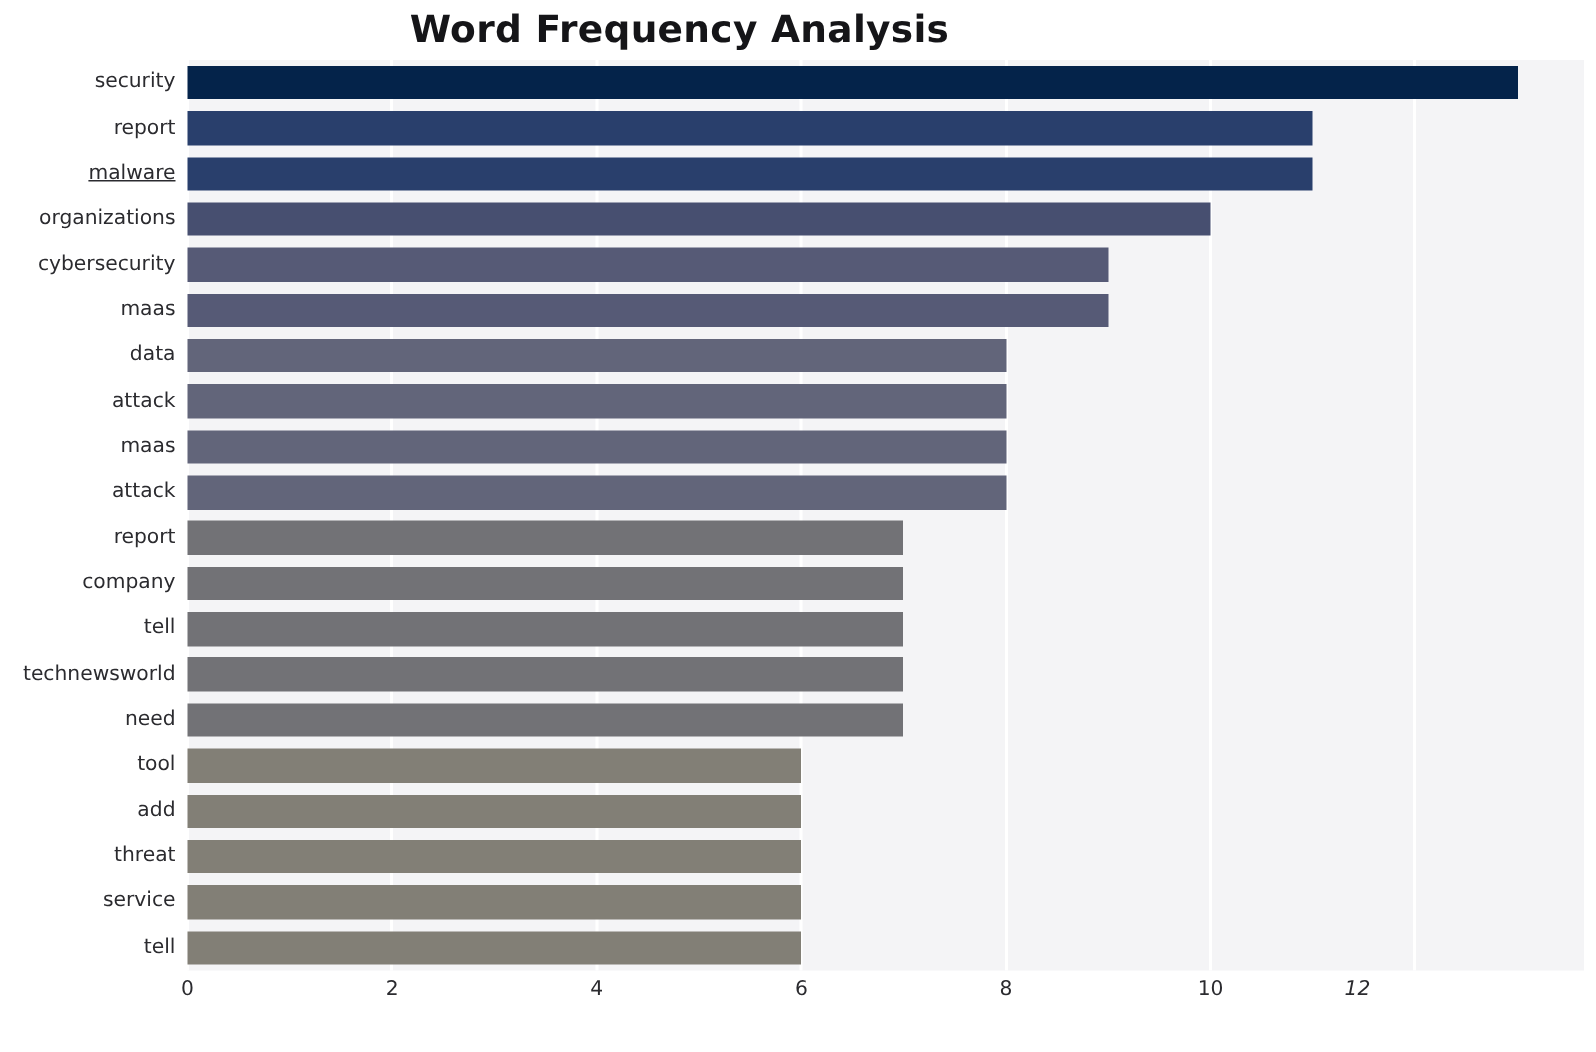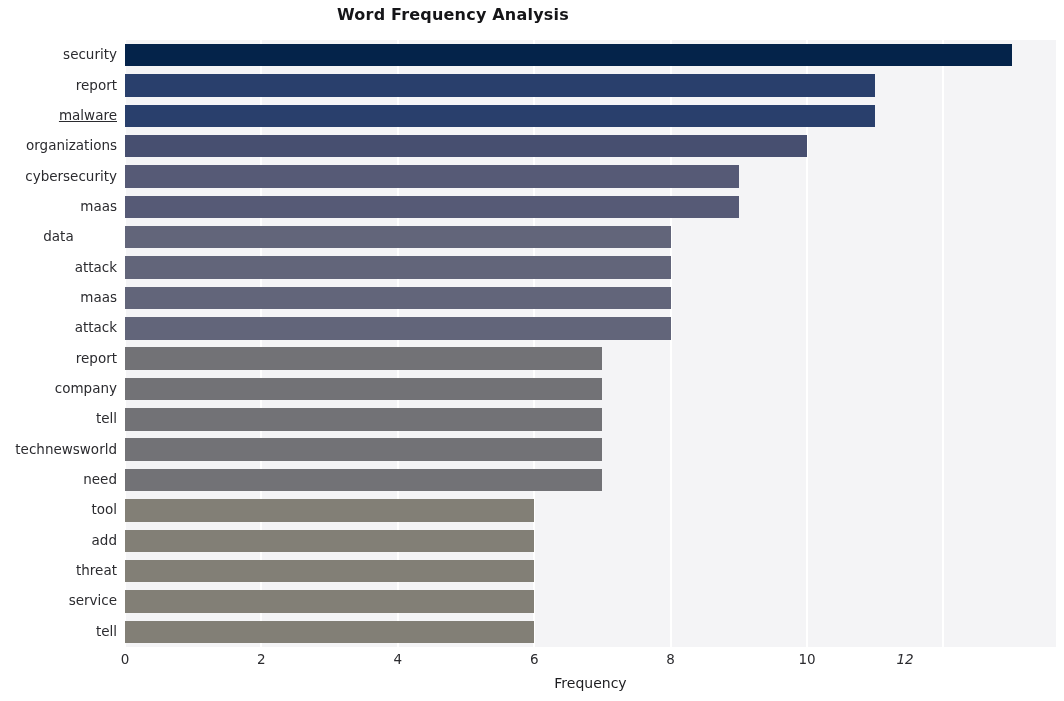--- a/index.html
+++ b/index.html
@@ -24,21 +24,21 @@
     background: #ffffff;
   }
 
   
   #chart-title {
     position: absolute;
     left: 0;
     top: 5px;
     width: 906px;
     text-align: center;
-    font-size: 16px;
+    font-size: 25px;
     font-weight: bold;
     color: #151518;
     letter-spacing: 0.2px;
   }
 
   
   #plot-area {
     position: absolute;
     left: 125px;
     top: 40px;
@@ -199,21 +199,21 @@
       </div>
   </div>
 
   <div id="y-axis-labels">
       <div class="y-tick-label" style="top: 6.175px;">security</div>
       <div class="y-tick-label" style="top: 36.525px;">report</div>
       <div class="y-tick-label" style="top: 66.875px; text-decoration: underline;">malware</div>
       <div class="y-tick-label" style="top: 97.225px;">organizations</div>
       <div class="y-tick-label" style="top: 127.575px;">cybersecurity</div>
       <div class="y-tick-label" style="top: 157.925px;">maas</div>
-      <div class="y-tick-label" style="top: 188.275px; text-align: center;">data</div>
+      <div class="y-tick-label" style="top: 188.275px;">data</div>
       <div class="y-tick-label" style="top: 218.625px;">attack</div>
       <div class="y-tick-label" style="top: 248.975px;">maas</div>
       <div class="y-tick-label" style="top: 279.325px;">attack</div>
       <div class="y-tick-label" style="top: 309.675px;">report</div>
       <div class="y-tick-label" style="top: 340.025px;">company</div>
       <div class="y-tick-label" style="top: 370.375px;">tell</div>
       <div class="y-tick-label" style="top: 400.725px;">technewsworld</div>
       <div class="y-tick-label" style="top: 431.075px;">need</div>
       <div class="y-tick-label" style="top: 461.425px;">tool</div>
       <div class="y-tick-label" style="top: 491.775px;">add</div>
@@ -225,15 +225,14 @@
   <div id="x-axis-labels">
       <div class="x-tick-label" style="left: 125px;">0</div>
       <div class="x-tick-label" style="left: 261.41px;">2</div>
       <div class="x-tick-label" style="left: 397.821px;">4</div>
       <div class="x-tick-label" style="left: 534.231px;">6</div>
       <div class="x-tick-label" style="left: 670.641px;">8</div>
       <div class="x-tick-label" style="left: 807.051px;">10</div>
       <div class="x-tick-label" style="left: 905px; font-style: italic;">12</div>
     </div>
 
-  <div id="x-axis-title">Frequency</div>
 
 </div>
 
 </body></html>

